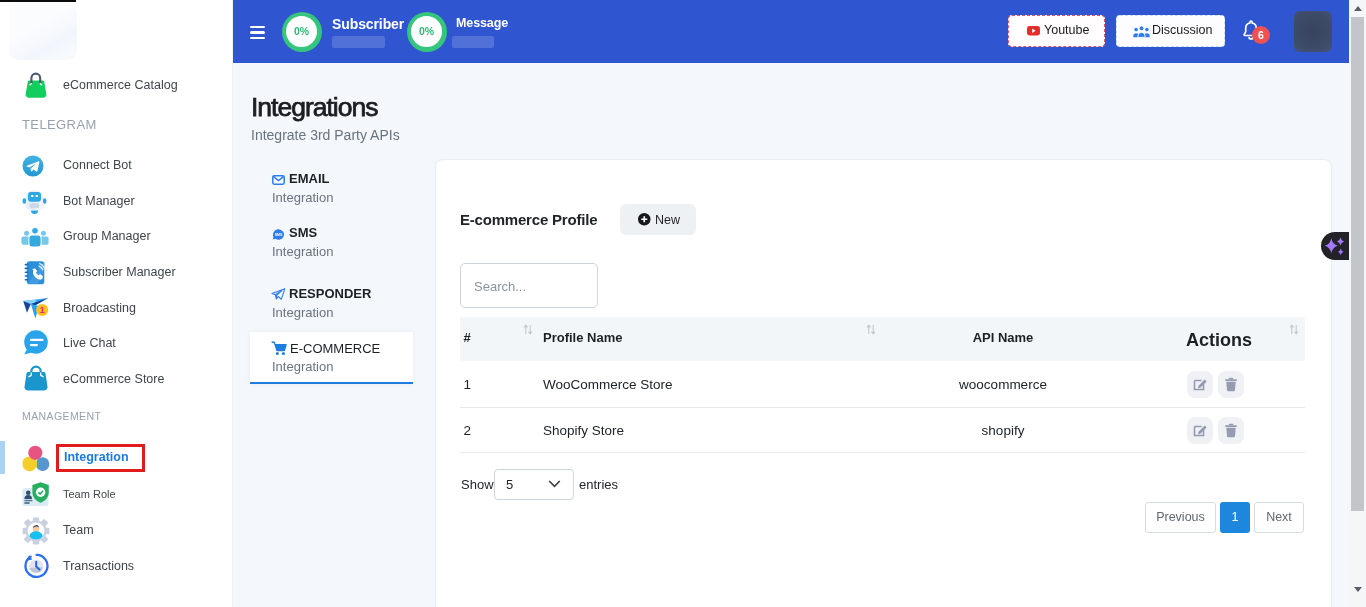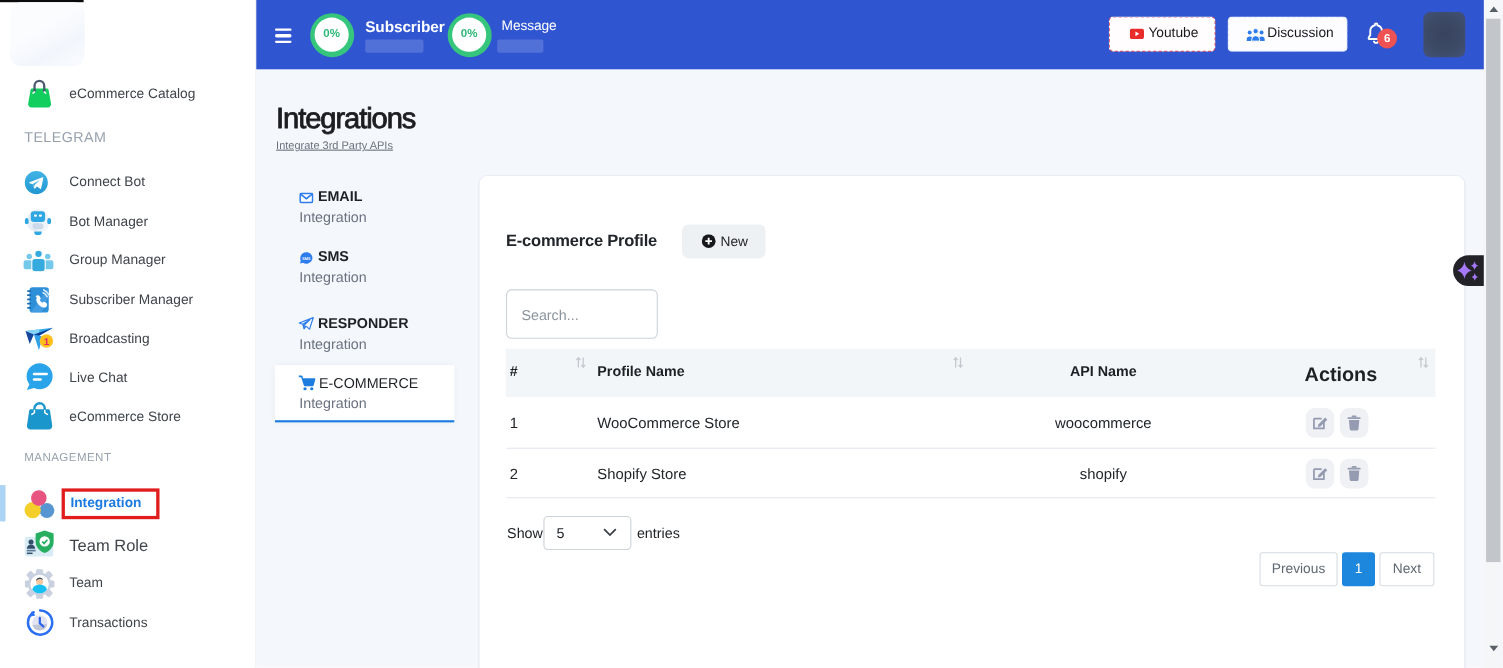--- a/index.html
+++ b/index.html
@@ -131,21 +131,21 @@
           <rect x="0.5" y="7" width="26" height="18" rx="2.5" fill="#d9ecf6"></rect>
           <circle cx="6.2" cy="11.8" r="2.3" fill="#33506b"></circle>
           <path d="M2.4 17.9 a3.8 3.8 0 0 1 7.6 0 Z" fill="#33506b"></path>
           <rect x="2.4" y="18.8" width="8" height="1.5" fill="#5a7894"></rect>
           <rect x="2.4" y="21.3" width="5.2" height="1.4" fill="#33506b"></rect>
           <path d="M18.6 1.2 l8.2 2.9 v7.2 c0 5.1 -3.4 8.7 -8.2 10.4 c-4.8 -1.7 -8.2 -5.3 -8.2 -10.4 V4.1 Z" fill="#27ae60"></path>
           <circle cx="18.6" cy="11.2" r="4.7" fill="#fff"></circle>
           <path d="M16.4 11.3 l1.7 1.7 3 -3.3" stroke="#27ae60" stroke-width="1.6" fill="none"></path>
         </svg>
     </div>
-    <div class="abs" style="left:63px;top:488px;font-size:15px;color:#40454b;">Team Role</div>
+    <div class="abs" style="left:63px;top:488px;font-size:11px;color:#40454b;">Team Role</div>
 
     <div class="abs" style="left:21.5px;top:516.5px;width:28px;height:28px;">
       <svg width="28" height="28" viewBox="0 0 28 28">
           <g fill="#c9d1e0">
             <rect x="10.8" y="0.6" width="6.4" height="7" rx="1.2"></rect>
             <rect x="10.8" y="20.4" width="6.4" height="7" rx="1.2"></rect>
             <rect x="0.6" y="10.8" width="7" height="6.4" rx="1.2"></rect>
             <rect x="20.4" y="10.8" width="7" height="6.4" rx="1.2"></rect>
             <rect x="2.8" y="2.8" width="6" height="6" rx="1.2" transform="rotate(-45 5.8 5.8)"></rect>
             <rect x="19.2" y="2.8" width="6" height="6" rx="1.2" transform="rotate(45 22.2 5.8)"></rect>
@@ -183,21 +183,21 @@
 
     <div class="abs" style="left:48.5px;top:11.5px;width:40px;height:40px;border-radius:50%;background:#36c57c;"></div>
     <div class="abs" style="left:53px;top:16px;width:31px;height:31px;border-radius:50%;background:#fff;"></div>
     <div class="abs" style="left:53px;top:16px;width:31px;height:31px;line-height:31px;text-align:center;font-size:10.5px;font-weight:bold;color:#2eb877;">0%</div>
     <div class="abs" style="left:99px;top:16px;font-size:14px;font-weight:bold;letter-spacing:-0.1px;color:#fff;">Subscriber</div>
     <div class="abs" style="left:99px;top:36px;width:53px;height:12px;border-radius:2px;background:rgba(255,255,255,0.16);"></div>
 
     <div class="abs" style="left:173.5px;top:11.5px;width:40px;height:40px;border-radius:50%;background:#36c57c;"></div>
     <div class="abs" style="left:178px;top:16px;width:31px;height:31px;border-radius:50%;background:#fff;"></div>
     <div class="abs" style="left:178px;top:16px;width:31px;height:31px;line-height:31px;text-align:center;font-size:10.5px;font-weight:bold;color:#2eb877;">0%</div>
-    <div class="abs" style="left:223px;top:16px;font-size:12.5px;font-weight:normal;letter-spacing:-0.1px;color:#fff;">Message</div>
+    <div class="abs" style="left:223px;top:16px;font-size:12.5px;font-weight:bold;letter-spacing:-0.1px;color:#fff;">Message</div>
     <div class="abs" style="left:219px;top:36px;width:42px;height:12px;border-radius:2px;background:rgba(255,255,255,0.16);"></div>
 
     <div class="abs" style="left:775px;top:15px;width:97px;height:32px;background:#fffdfd;border:1.6px dashed #e25563;border-radius:4px;"></div>
     <div class="abs" style="left:794px;top:26.3px;width:13px;height:9.5px;">
       <svg width="13" height="9.5" viewBox="0 0 13 9.5">
           <rect x="0" y="0" width="13" height="9.5" rx="2.4" fill="#e82c2c"></rect>
           <path d="M5.2 2.6 L8.6 4.75 L5.2 6.9 Z" fill="#fff"></path>
         </svg>
     </div>
     <div class="abs" style="left:811px;top:23px;font-size:12.5px;color:#17191c;">Youtube</div>
@@ -221,21 +221,21 @@
           <path d="M6 17 a2 2 0 0 0 4 0" fill="none" stroke="#fff" stroke-width="1.7"></path>
         </svg>
     </div>
     <div class="abs" style="left:1019px;top:26px;width:18px;height:18px;border-radius:50%;background:#ee5253;color:#fff;font-size:10.5px;font-weight:bold;text-align:center;line-height:18px;">6</div>
 
     <div class="abs" style="left:1061px;top:11px;width:38px;height:41px;border-radius:6px;background:radial-gradient(circle at 50% 48%,#38445e 0%,#3d4a66 55%,#43537a 100%);"></div>
   </div>
 
   <div class="abs" style="left:233px;top:63px;width:1116px;height:468px;">
     <div class="abs" style="left:18px;top:29px;font-size:26.5px;font-weight:normal;-webkit-text-stroke:0.75px #1b1d21;letter-spacing:-1px;color:#1b1d21;">Integrations</div>
-    <div class="abs" style="left:18px;top:64px;font-size:10px;color:#6a737d;text-decoration:underline;">Integrate 3rd Party APIs</div>
+    <div class="abs" style="left:18px;top:64px;font-size:14px;color:#6a737d;">Integrate 3rd Party APIs</div>
 
     <div class="abs" style="left:39px;top:112px;width:13px;height:10px;">
       <svg width="13" height="10" viewBox="0 0 13 10">
           <rect x="0.8" y="0.8" width="11.4" height="8.4" rx="1.4" fill="#fff" stroke="#2d7dee" stroke-width="1.5"></rect>
           <path d="M1.2 1.4 L6.5 5.6 L11.8 1.4" fill="none" stroke="#2d7dee" stroke-width="1.5"></path>
         </svg>
     </div>
     <div class="abs" style="left:56px;top:108px;font-size:13px;font-weight:bold;color:#1d2126;">EMAIL</div>
     <div class="abs" style="left:39px;top:127px;font-size:13px;color:#6b7280;">Integration</div>
 

